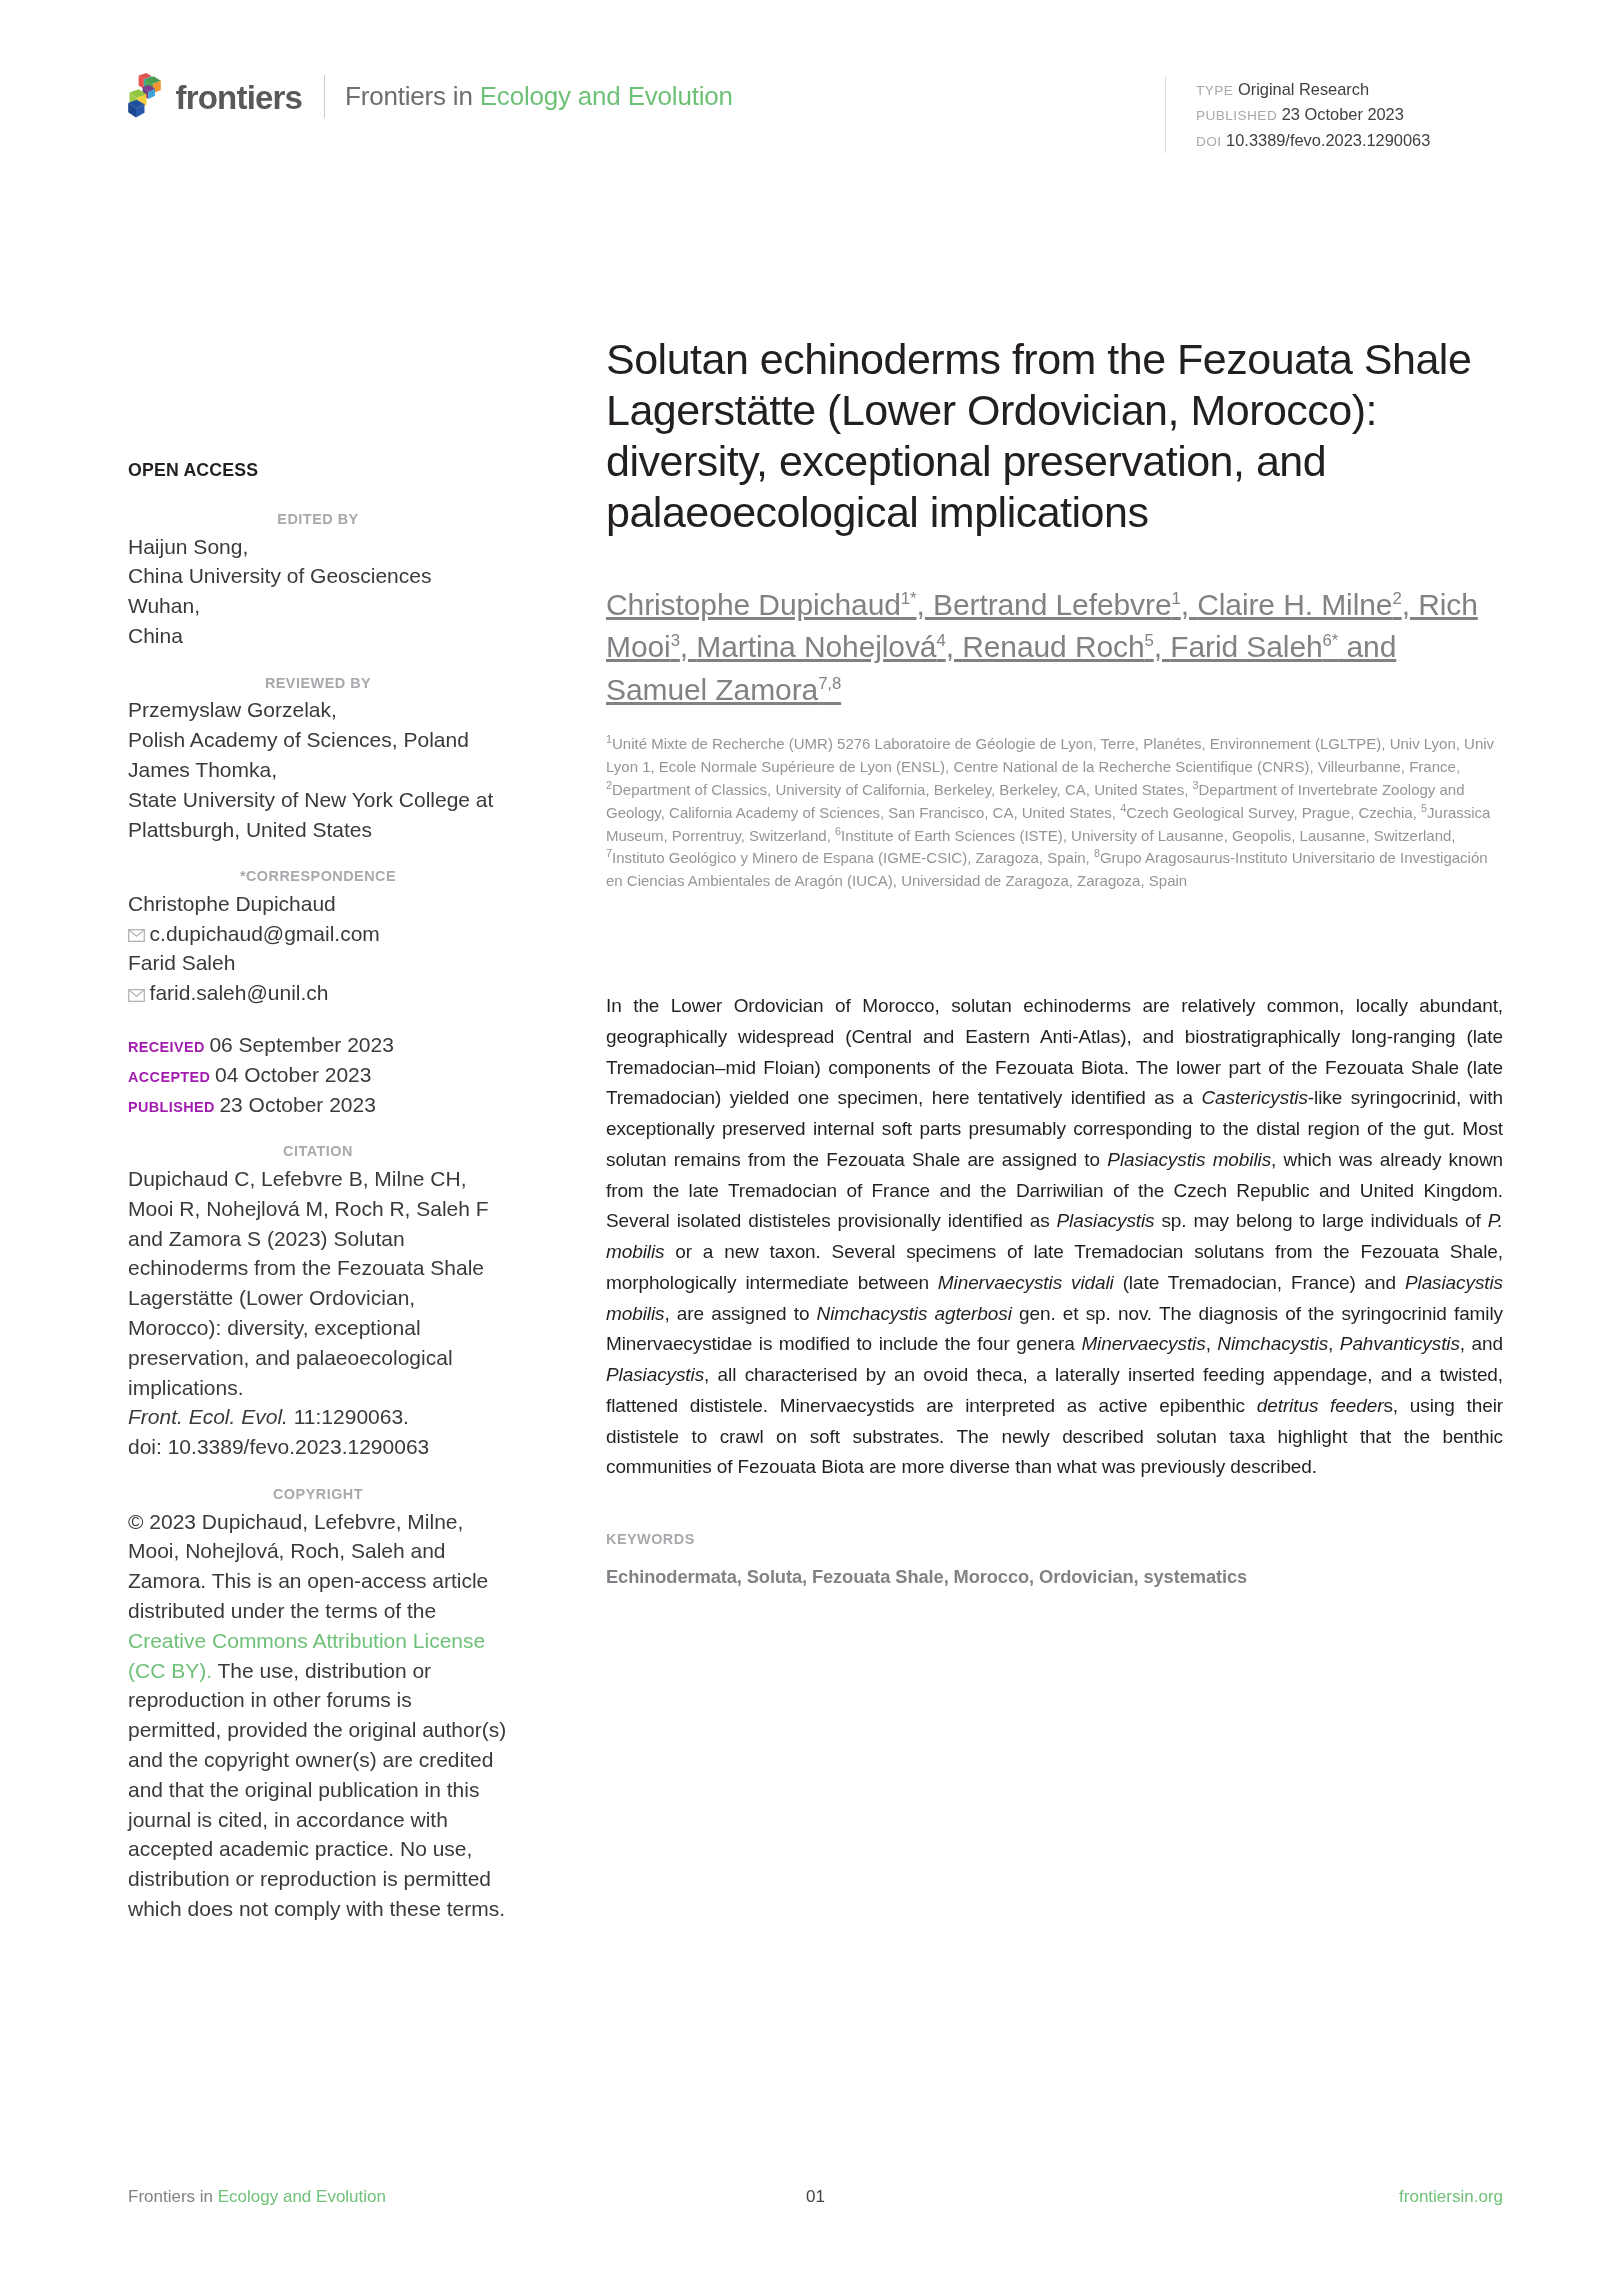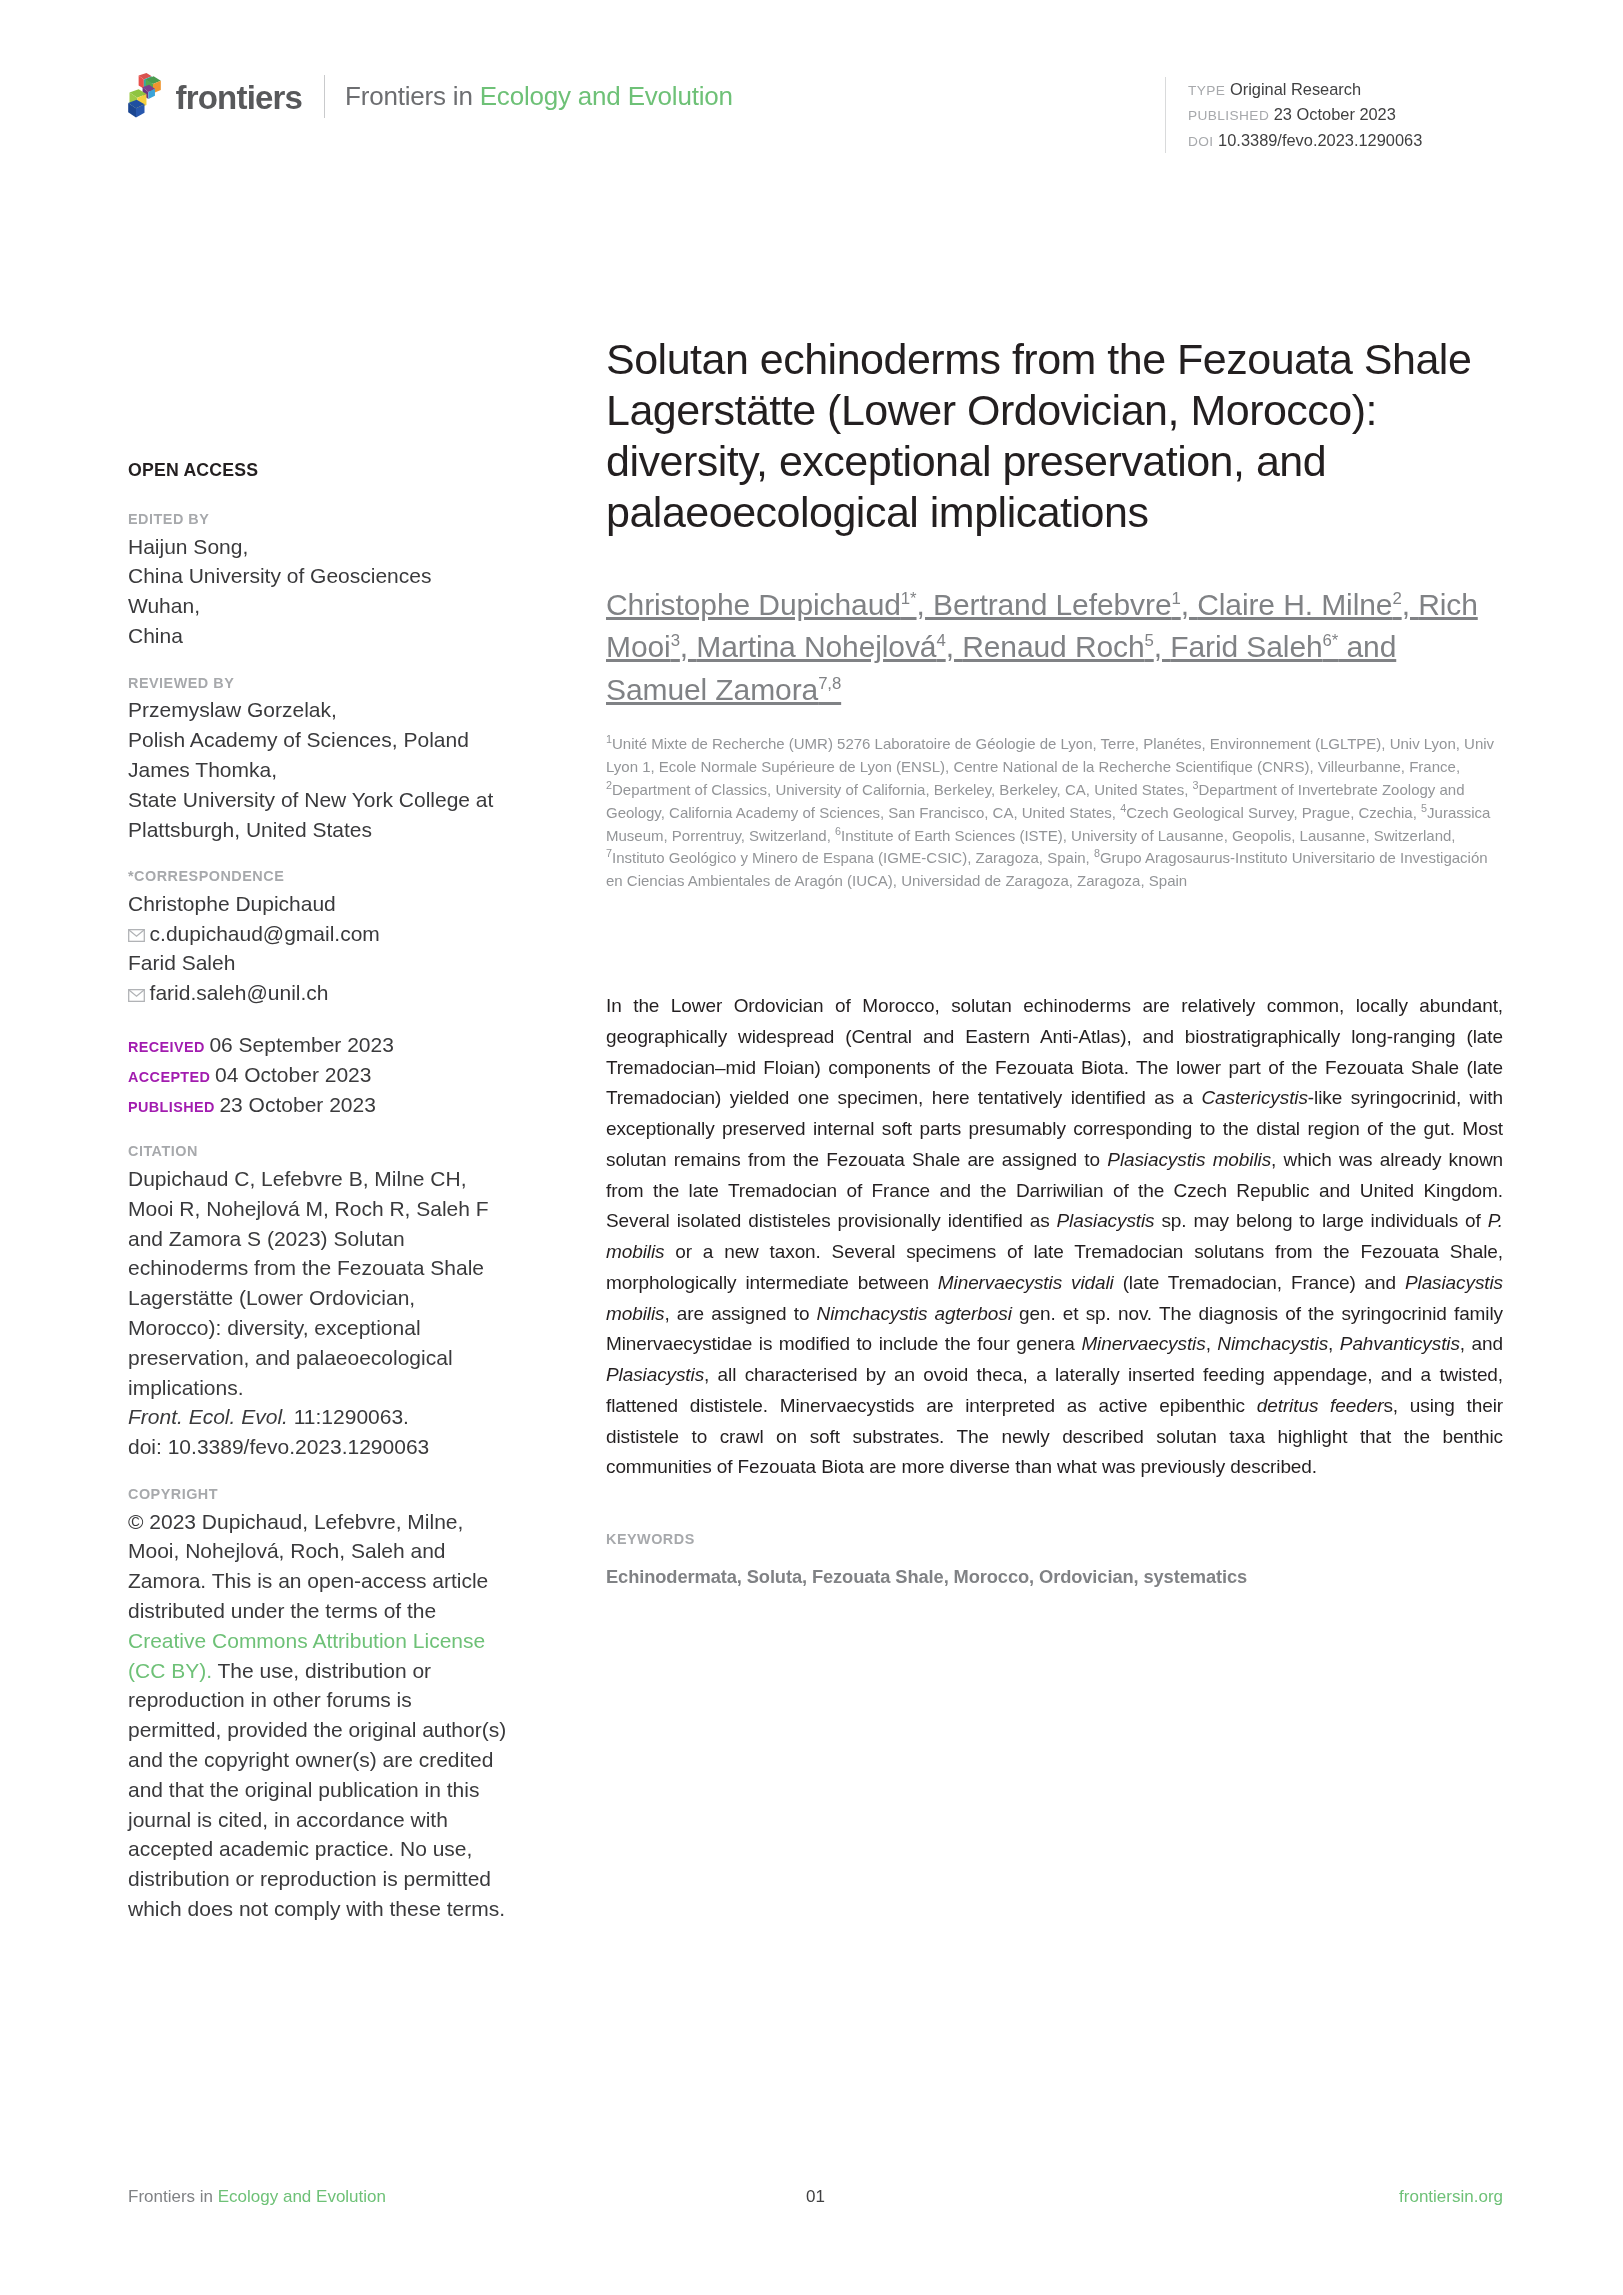--- a/index.html
+++ b/index.html
@@ -58,21 +58,21 @@
     white-space: nowrap;
   }
   .journal-name .accent { color: #6ec177; }
 
   .pub-meta {
     position: absolute;
     right: 0;
     top: 11.8px;
     width: 340px;
     border-left: 1.3px solid #d9dadb;
-    padding-left: 22px;
+    padding-left: 30px;
     line-height: 1.55;
   }
   .pub-meta .row { font-size: 16.4px; color: #404041; white-space: nowrap; }
   .pub-meta .lbl {
     font-size: 13.7px;
     color: #a7a9ac;
     letter-spacing: 0.4px;
     text-transform: uppercase;
   }
 
@@ -93,20 +93,21 @@
     letter-spacing: 0.2px;
     margin-bottom: 26px;
   }
   .sb-label {
     font-size: 14.4px;
     color: #a7a9ac;
     font-weight: 600;
     letter-spacing: 0.5px;
     text-transform: uppercase;
     margin-bottom: 2px;
+    text-align: center;
   }
   .sb-block { margin-bottom: 22px; }
   .sb-line { }
   .sb-inline-label {
     font-size: 14.4px;
     color: #a21caf;
     font-weight: 600;
     letter-spacing: 0.4px;
     text-transform: uppercase;
   }

